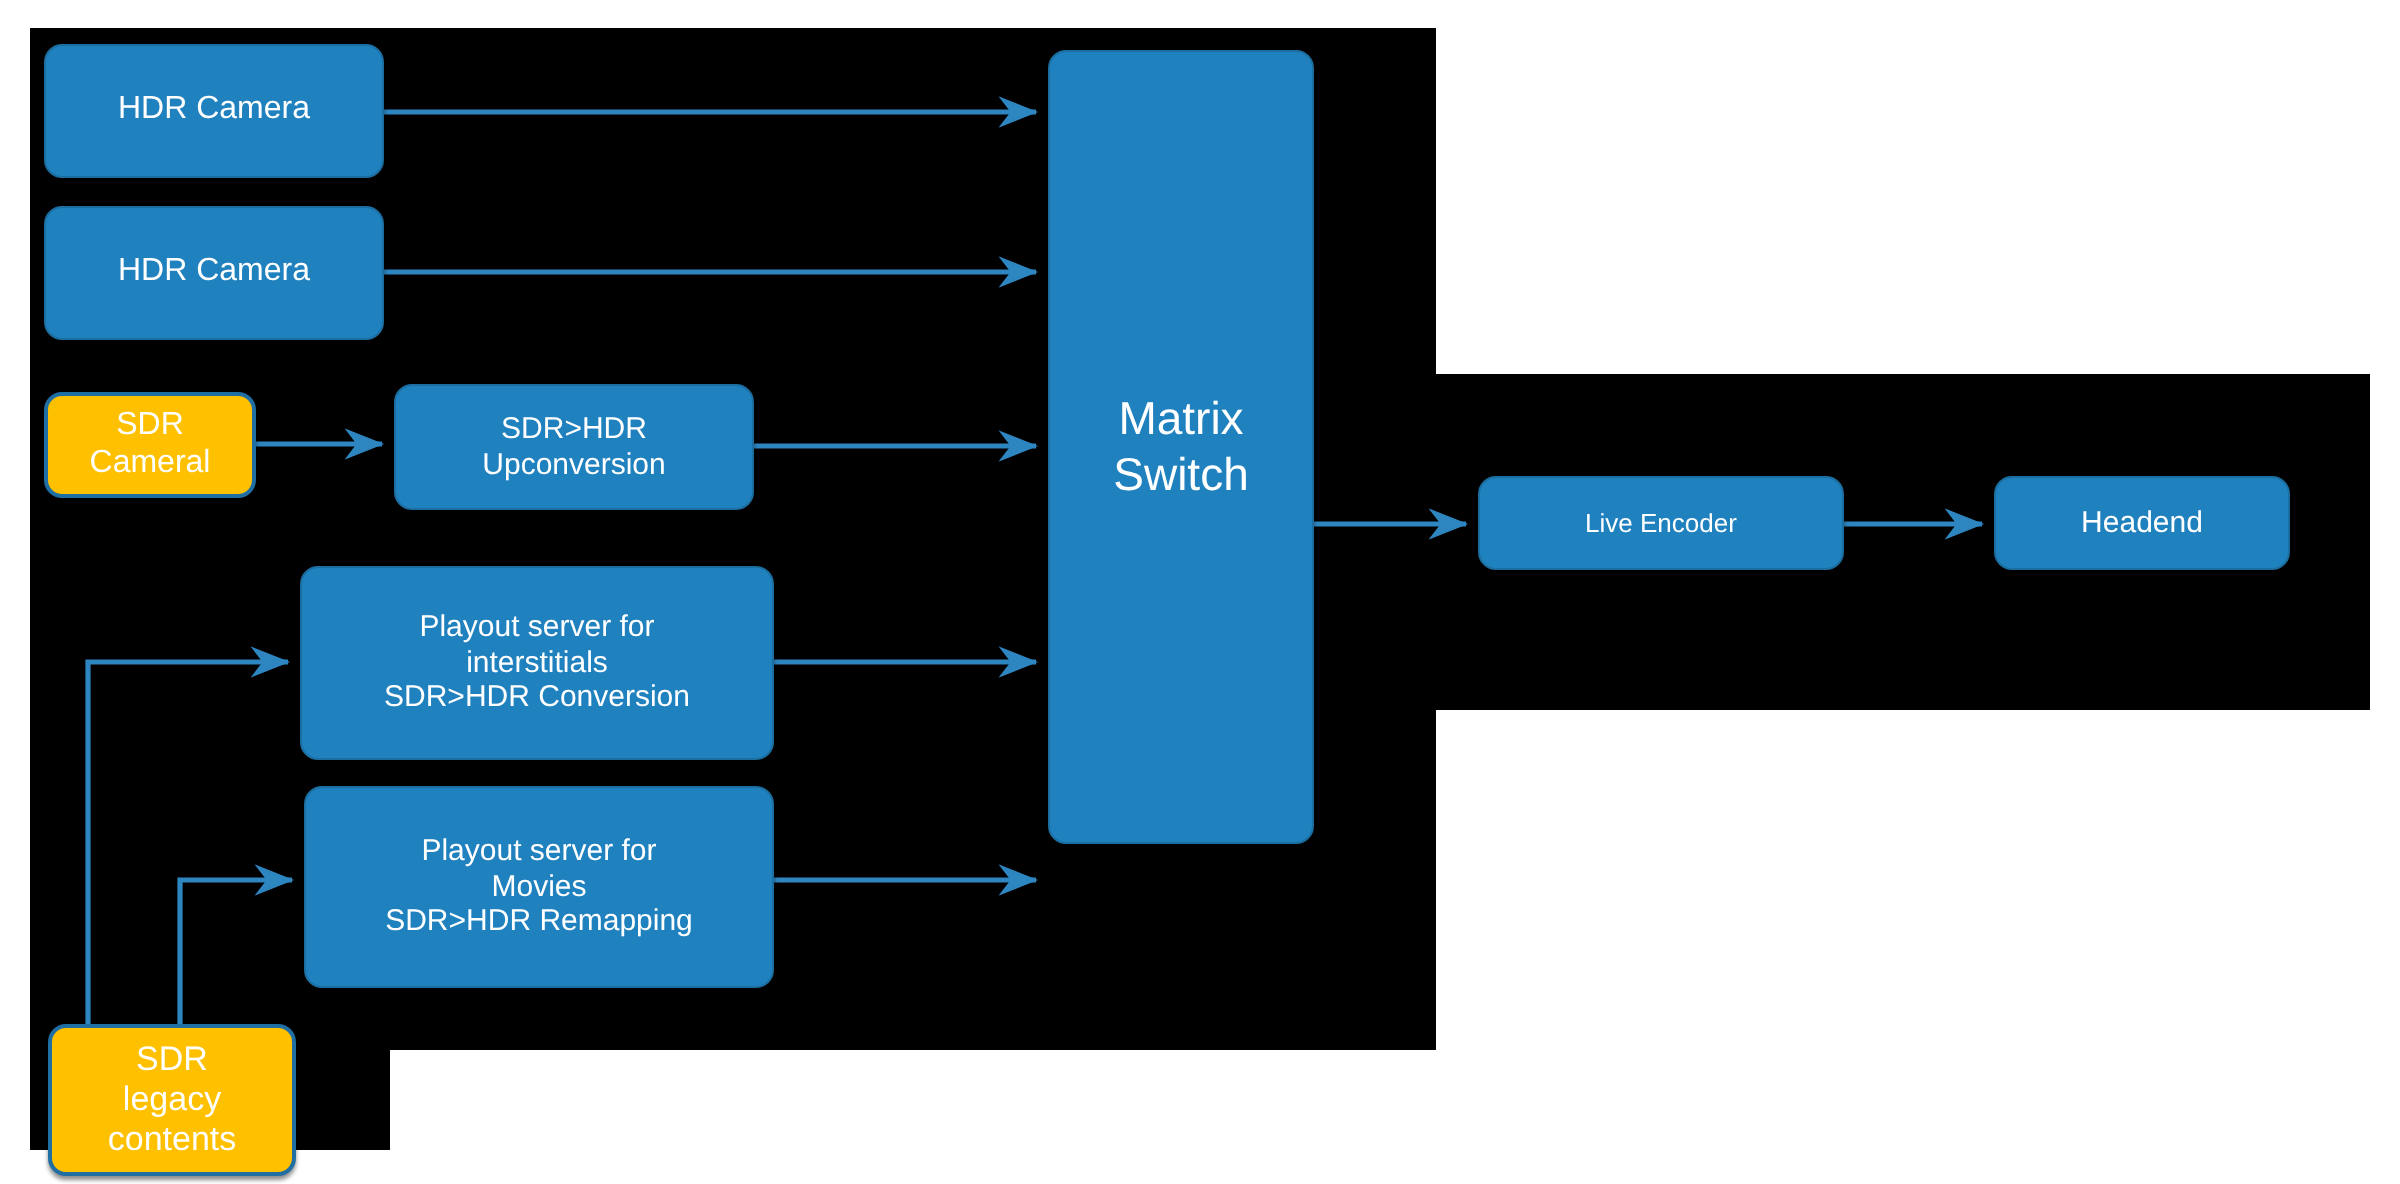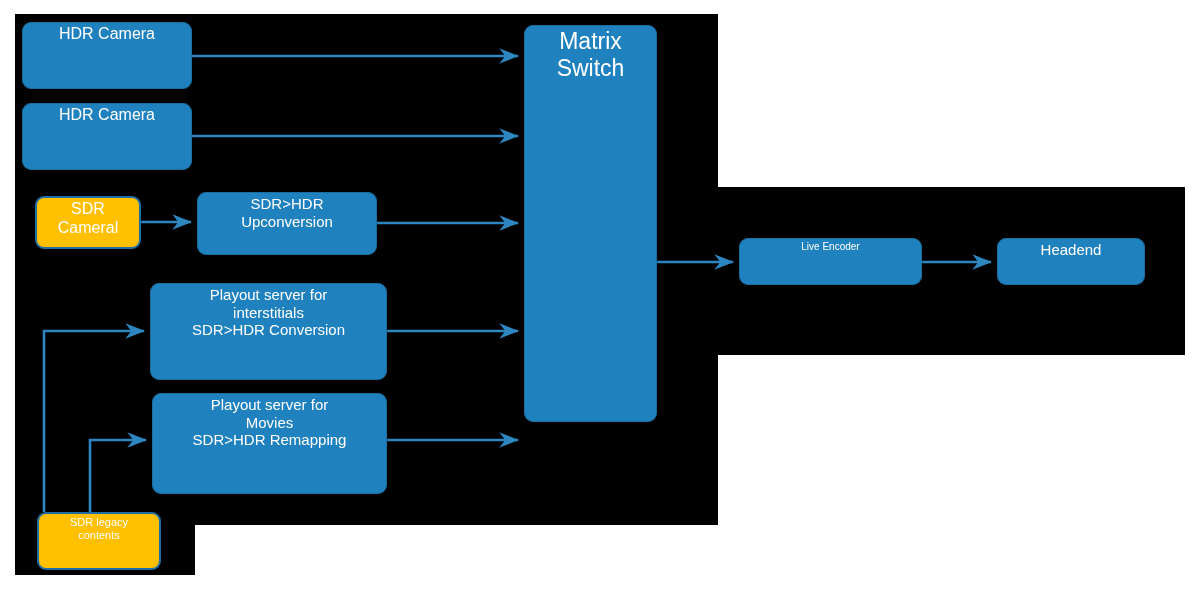--- a/index.html
+++ b/index.html
@@ -25,56 +25,55 @@
     position: absolute;
     left: 0; top: 0;
     width: 1200px; height: 592px;
     pointer-events: none;
   }
   
   .node {
     position: absolute;
     box-sizing: border-box;
     display: flex;
-    align-items: flex-start;
+    align-items: center;
     justify-content: center;
     text-align: center;
     border-radius: 9px;
     color: #ffffff;
     line-height: 1.18;
     padding: 2px 16px;
     border: 1.5px solid rgba(0,0,0,0.22);
     box-shadow: 0 2px 2px rgba(0,0,0,0.45);
     white-space: pre-line;
     z-index: 5;
   }
   .node.blue {
     background: #2081bf;
     border-color: #1b6e9f;
   }
   .node.amber {
     background: #ffc000;
     border-color: #1f6fa5;
     border-width: 2px;
-    margin-left: 13px;
   }
   .node .label {
     display: block;
     white-space: pre-line;
   }
   
   #node-hdr-camera-1 { left: 22px;  top: 22px;  width: 170px; height: 67px;  font-size: 16px; }
   #node-hdr-camera-2 { left: 22px;  top: 103px; width: 170px; height: 67px;  font-size: 16px; }
   #node-sdr-camera   { left: 22px;  top: 196px; width: 106px; height: 53px;  font-size: 16px; }
   #node-upconversion { left: 197px; top: 192px; width: 180px; height: 63px;  font-size: 15px; }
   #node-playout-interstitials { left: 150px; top: 283px; width: 237px; height: 97px; font-size: 15px; }
   #node-playout-movies        { left: 152px; top: 393px; width: 235px; height: 101px; font-size: 15px; }
-  #node-sdr-legacy   { left: 24px;  top: 512px; width: 124px; height: 58px;  font-size: 11px; }
+  #node-sdr-legacy   { left: 24px;  top: 512px; width: 124px; height: 76px;  font-size: 17px; }
   #node-matrix-switch{ left: 524px; top: 25px;  width: 133px; height: 397px; font-size: 23px; }
-  #node-live-encoder { left: 739px; top: 238px; width: 183px; height: 47px;  font-size: 10px; }
+  #node-live-encoder { left: 739px; top: 238px; width: 183px; height: 47px;  font-size: 13px; }
   #node-headend      { left: 997px; top: 238px; width: 148px; height: 47px;  font-size: 15px; }
 </style>
 </head>
 <body>
 
 <div id="canvas">
 
   <div class="backdrop" style="left:15px; top:14px; width:703px; height:173px;"></div>
 
   <div class="backdrop" style="left:15px; top:187px; width:1170px; height:168px;"></div>

